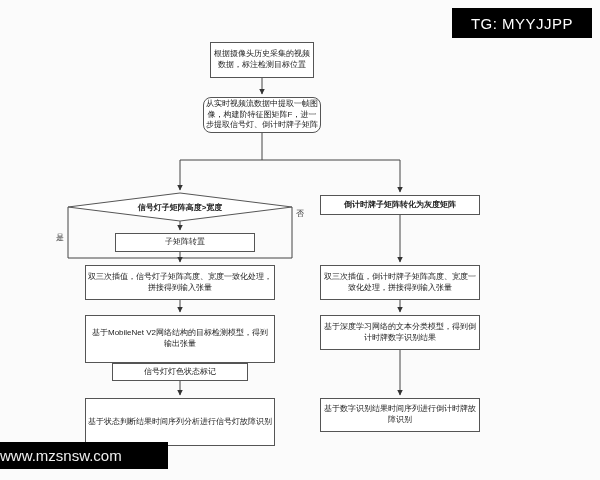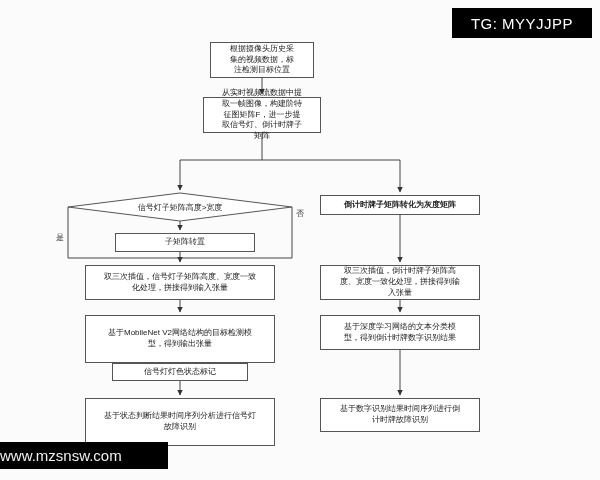--- a/index.html
+++ b/index.html
@@ -3,25 +3,25 @@
 <meta charset="utf-8">
 <style>
   html,body{margin:0;padding:0;}
   body{font-family:"Liberation Sans","DejaVu Sans",sans-serif;}
   .page{position:relative;width:600px;height:480px;background:#fbfbfb;overflow:hidden;}
   .connectors{position:absolute;left:0;top:0;z-index:0;}
   .fbox{
     position:absolute;z-index:1;background:#fff;border:1px solid #555;
     font-size:8px;line-height:1.35;color:#222;
     display:flex;align-items:center;justify-content:center;text-align:center;
-    padding:1px 18px;box-sizing:border-box;
+    padding:1px 2px;box-sizing:border-box;
   }
   .diamond-label{
     position:absolute;z-index:1;font-size:8px;color:#222;
-    display:flex;align-items:center;justify-content:center;text-align:center;
+    display:flex;align-items:center;justify-content:center;text-align:center;font-weight:bold;
   }
   .branch-label{position:absolute;z-index:1;font-size:8px;color:#333;}
   .wm-top{
     position:absolute;z-index:2;right:8px;top:8px;width:140px;height:30px;
     background:#000;color:#fff;font-size:15px;letter-spacing:0.5px;
     display:flex;align-items:center;justify-content:center;
   }
   .wm-bottom{
     position:absolute;z-index:2;left:0;top:442px;width:168px;height:27px;
     background:#000;color:#efefef;font-size:15px;
@@ -55,21 +55,21 @@
       <path d="M180,381 V395" marker-end="url(#arr)"></path>
       <path d="M400,215 V262" marker-end="url(#arr)"></path>
       <path d="M400,300 V312" marker-end="url(#arr)"></path>
       <path d="M400,350 V395" marker-end="url(#arr)"></path>
     </g>
     <polygon points="68,207 180,193 292,207 180,221" fill="#fff" stroke="#555" stroke-width="1"></polygon>
   </svg>
 
   <div class="fbox" style="left:210px;top:42px;width:104px;height:36px;">根据摄像头历史采集的视频数据，标注检测目标位置</div>
 
-  <div class="fbox" style="left:203px;top:97px;width:118px;height:36px;">从实时视频流数据中提取一帧图像，构建阶特征图矩阵F，进一步提取信号灯、倒计时牌子矩阵</div>
+  <div class="fbox" style="left:203px;top:97px;width:118px;height:36px;border-radius:8px;">从实时视频流数据中提取一帧图像，构建阶特征图矩阵F，进一步提取信号灯、倒计时牌子矩阵</div>
 
   <div class="diamond-label" style="left:90px;top:200px;width:180px;height:14px;">信号灯子矩阵高度&gt;宽度</div>
   <div class="branch-label" style="left:56px;top:232px;">是</div>
   <div class="branch-label" style="left:296px;top:208px;">否</div>
 
   <div class="fbox" style="left:115px;top:233px;width:140px;height:19px;">子矩阵转置</div>
 
   <div class="fbox" style="left:85px;top:265px;width:190px;height:35px;">双三次插值，信号灯子矩阵高度、宽度一致化处理，拼接得到输入张量</div>
 
   <div class="fbox" style="left:85px;top:315px;width:190px;height:48px;">基于MobileNet V2网络结构的目标检测模型，得到输出张量</div>

